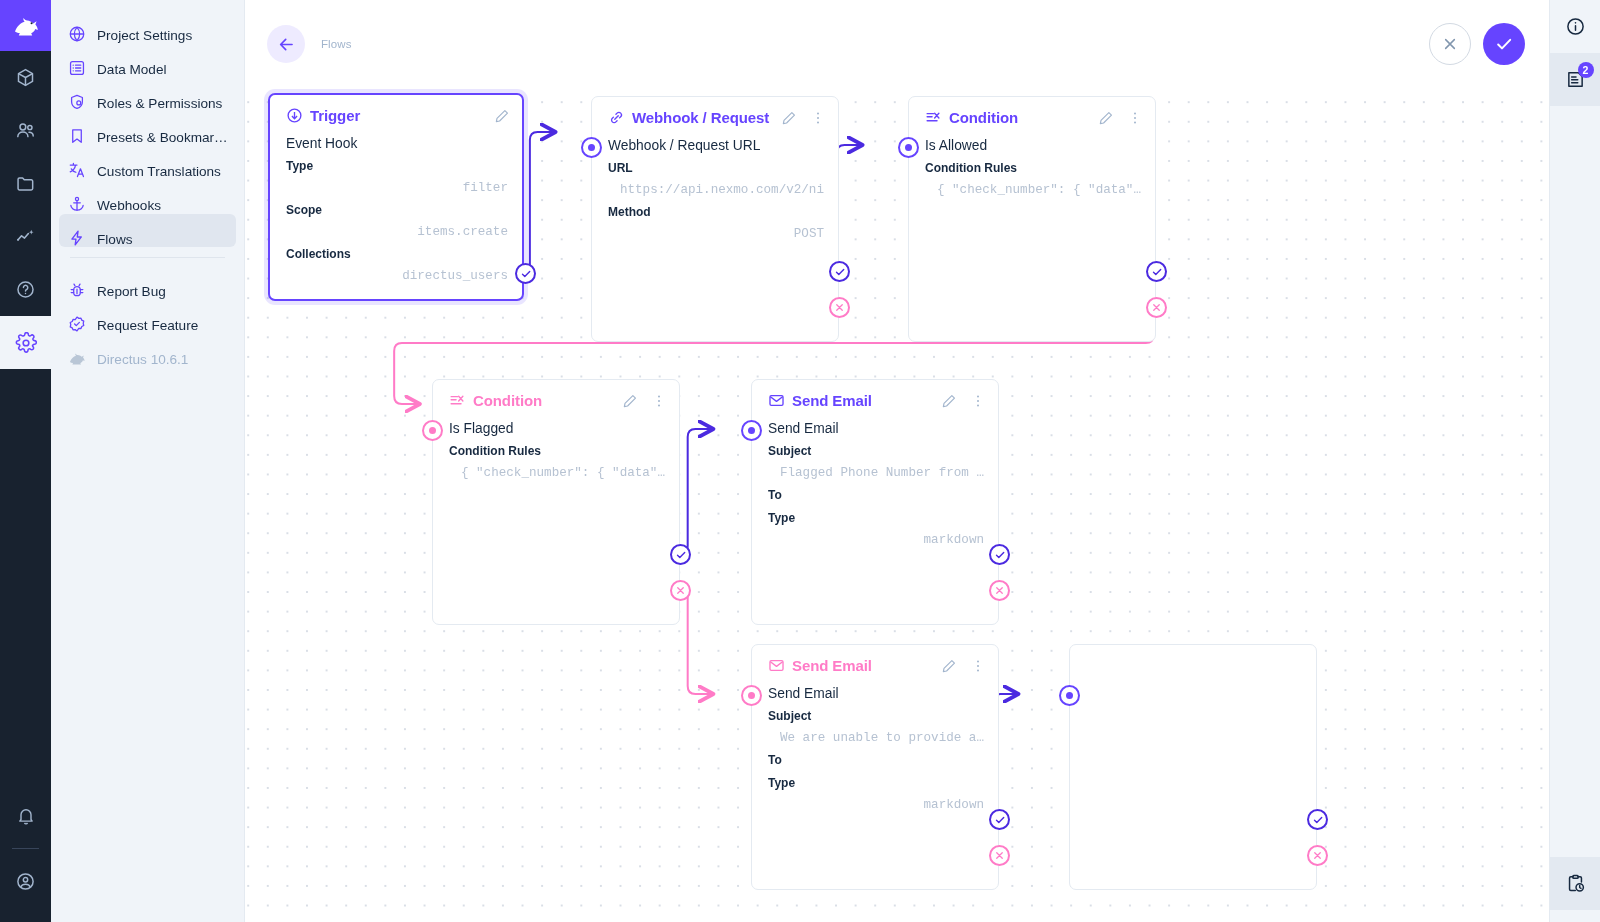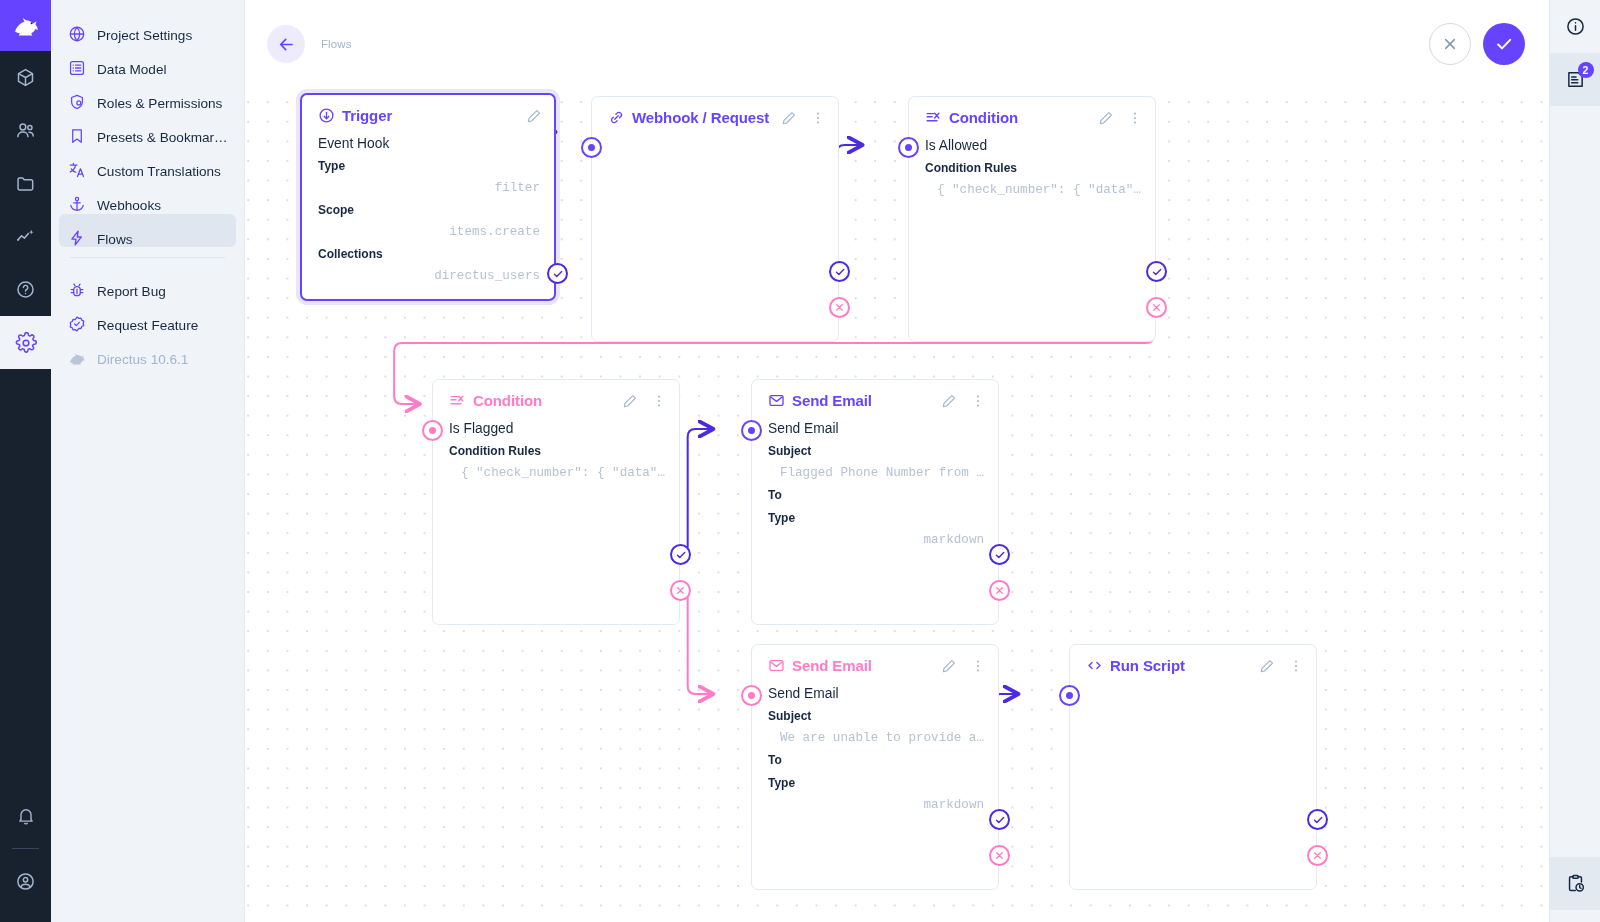--- a/index.html
+++ b/index.html
@@ -354,21 +354,21 @@
 
       <path d="M917 307 H 936 Q 944 307 944 315 V 335 Q 944 343 936 343 H 163 Q 155 343 155 351 V 396 Q 155 404 163 404 H 181" fill="none" stroke="#ff7bc7" stroke-width="2.1" marker-end="url(#arrK)"></path>
 
       <path d="M430 554 H 452 Q 460 554 460 546 V 437 Q 460 429 468 429 H 486" fill="none" stroke="#4b2ae0" stroke-width="2.1" marker-end="url(#arrP)"></path>
 
       <path d="M430 589 H 452 Q 460 589 460 597 V 686 Q 460 694 468 694 H 486" fill="none" stroke="#ff7bc7" stroke-width="2.1" marker-end="url(#arrK)"></path>
 
       <path d="M747 819 H 769 Q 777 819 777 811 V 702 Q 777 694 785 694 H 803" fill="none" stroke="#4b2ae0" stroke-width="2.1" marker-end="url(#arrP)"></path>
     </svg>
 
-    <div class="node trigger" style="left:23px; top:93px; width:256px;margin-left:32px;">
+    <div class="node trigger" style="left:23px; top:93px; width:256px;">
       <div class="node-head">
         <span class="nh-ico accent-purple">
           <svg width="17" height="17" viewBox="0 0 24 24" fill="none" stroke="currentColor" stroke-width="1.9" stroke-linejoin="round">
               <circle cx="12" cy="12" r="9"></circle>
               <path d="M12 7.2v9.6M8.4 12.8L12 16.8l3.6-4"></path>
             </svg>
         </span>
         <span class="nh-title accent-purple">Trigger</span>
         <span class="nh-act">
           <svg width="16" height="16" viewBox="0 0 24 24" fill="none" stroke="currentColor" stroke-width="1.7" stroke-linejoin="round">
@@ -407,20 +407,27 @@
             </svg>
         </span>
         <span class="nh-act">
           <svg width="16" height="16" viewBox="0 0 24 24" fill="currentColor">
               <circle cx="12" cy="5.4" r="1.5"></circle>
               <circle cx="12" cy="12" r="1.5"></circle>
               <circle cx="12" cy="18.6" r="1.5"></circle>
             </svg>
         </span>
       </div>
+      <div class="node-body">
+        <div class="n-name">Webhook / Request URL</div>
+        <div class="n-key">URL</div>
+        <div class="n-val">https://api.nexmo.com/v2/ni</div>
+        <div class="n-key">Method</div>
+        <div class="n-val">POST</div>
+      </div>
       <div class="port in" style="left:-11px; top:40px;"></div>
       <div class="port res" style="left:237px; top:164px;">
         <svg width="12" height="12" viewBox="0 0 24 24" fill="none" stroke="currentColor" stroke-width="2.8" stroke-linecap="round" stroke-linejoin="round">
             <path d="M5 12.6l4.6 4.6L19.4 7"></path>
           </svg>
       </div>
       <div class="port rej" style="left:237px; top:200px;">
         <svg width="11" height="11" viewBox="0 0 24 24" fill="none" stroke="currentColor" stroke-width="2.8" stroke-linecap="round">
             <path d="M6 6l12 12M18 6L6 18"></path>
           </svg>
@@ -589,40 +596,20 @@
           </svg>
       </div>
       <div class="port rej" style="left:237px; top:200px;">
         <svg width="11" height="11" viewBox="0 0 24 24" fill="none" stroke="currentColor" stroke-width="2.8" stroke-linecap="round">
             <path d="M6 6l12 12M18 6L6 18"></path>
           </svg>
       </div>
     </div>
 
     <div class="node" style="left:824px; top:644px; height:246px;">
-      <div class="node-head">
-        <span class="nh-ico accent-purple">
-          <svg width="17" height="17" viewBox="0 0 24 24" fill="none" stroke="currentColor" stroke-width="2" stroke-linecap="round" stroke-linejoin="round">
-              <path d="M8.6 7.6L4.2 12l4.4 4.4M15.4 7.6L19.8 12l-4.4 4.4"></path>
-            </svg>
-        </span>
-        <span class="nh-title accent-purple">Run Script</span>
-        <span class="nh-act" style="margin-right:6px">
-          <svg width="16" height="16" viewBox="0 0 24 24" fill="none" stroke="currentColor" stroke-width="1.7" stroke-linejoin="round">
-              <path d="M16.3 3.8l3.9 3.9L8.4 19.5l-4.9 1 1-4.9L16.3 3.8z"></path>
-            </svg>
-        </span>
-        <span class="nh-act">
-          <svg width="16" height="16" viewBox="0 0 24 24" fill="currentColor">
-              <circle cx="12" cy="5.4" r="1.5"></circle>
-              <circle cx="12" cy="12" r="1.5"></circle>
-              <circle cx="12" cy="18.6" r="1.5"></circle>
-            </svg>
-        </span>
-      </div>
       <div class="port in" style="left:-11px; top:40px;"></div>
       <div class="port res" style="left:237px; top:164px;">
         <svg width="12" height="12" viewBox="0 0 24 24" fill="none" stroke="currentColor" stroke-width="2.8" stroke-linecap="round" stroke-linejoin="round">
             <path d="M5 12.6l4.6 4.6L19.4 7"></path>
           </svg>
       </div>
       <div class="port rej" style="left:237px; top:200px;">
         <svg width="11" height="11" viewBox="0 0 24 24" fill="none" stroke="currentColor" stroke-width="2.8" stroke-linecap="round">
             <path d="M6 6l12 12M18 6L6 18"></path>
           </svg>

